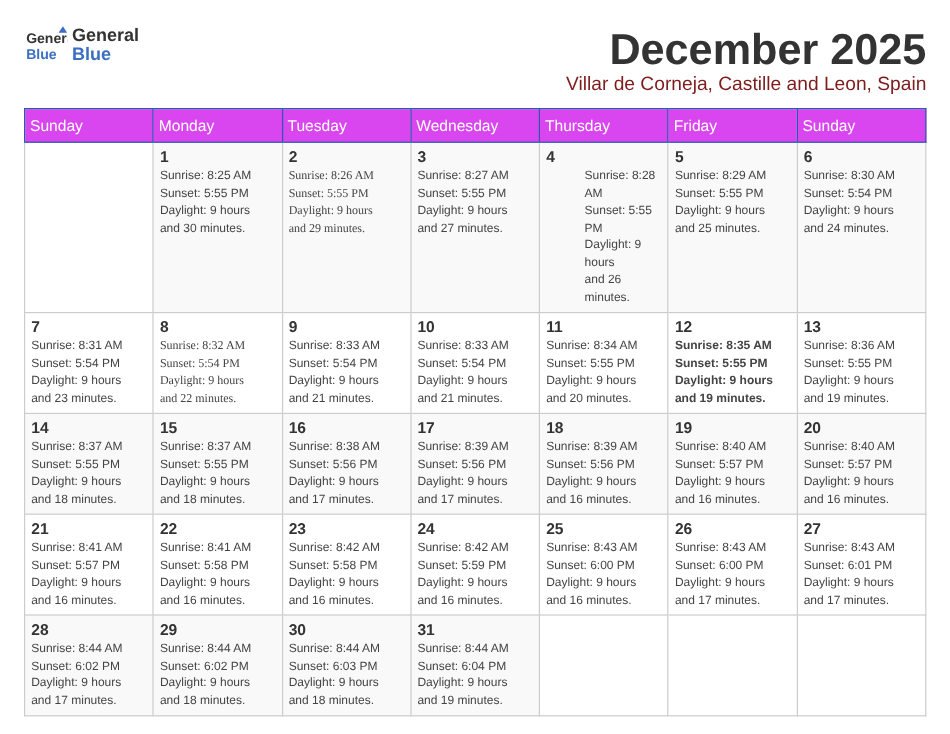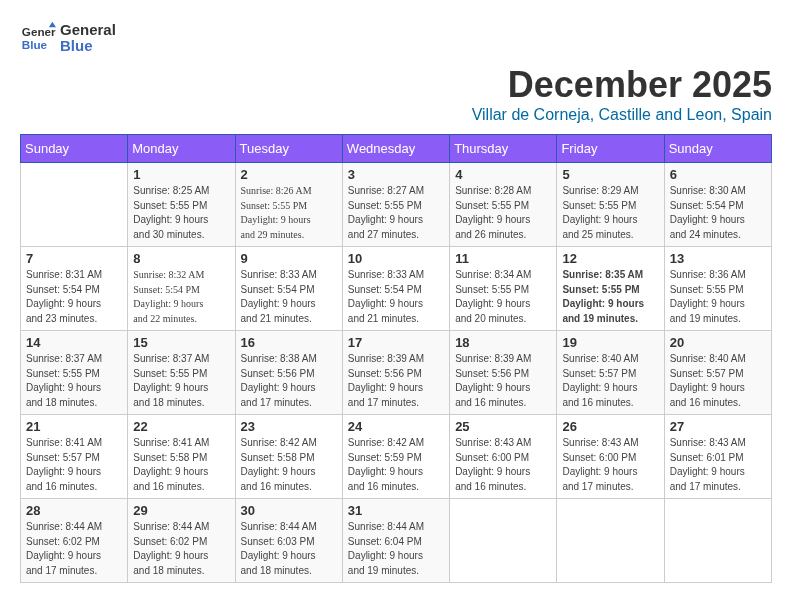--- a/index.html
+++ b/index.html
@@ -20,38 +20,37 @@
       display: flex;
       align-items: center;
       gap: 4px;
     }
     .logo-icon {
       width: 36px;
       height: 36px;
     }
     .title-block {
       text-align: right;
-      margin-top: 44px;
     }
     .month-title {
       font-size: 36px;
       font-weight: bold;
       color: #333;
     }
     .location-title {
       font-size: 16px;
-      color: #0369a1;
+      color: #7f1d1d;
     }
     .calendar-table {
       width: 100%;
       border-collapse: collapse;
       font-size: 11px;
     }
     .calendar-table thead tr th {
-      background-color: #8b5cf6;
+      background-color: #d946ef;
       color: #fff;
       padding: 6px 4px;
       text-align: left;
       font-size: 13px;
       font-weight: normal;
       border: 1px solid #2a5ab0;
     }
     .calendar-table tbody tr td {
       border: 1px solid #ccc;
       vertical-align: top;
@@ -131,21 +130,21 @@
         </td>
         <td>
           <span class="day-number">3</span>
           <div class="day-info" style="white-space: pre-line;">Sunrise: 8:27 AM
 Sunset: 5:55 PM
 Daylight: 9 hours
 and 27 minutes.</div>
         </td>
         <td>
           <span class="day-number">4</span>
-          <div class="day-info" style="white-space: pre-line;">Sunrise: 8:28 AM
+          <div class="day-info" style="white-space: pre-line; margin-left: 32px;">Sunrise: 8:28 AM
 Sunset: 5:55 PM
 Daylight: 9 hours
 and 26 minutes.</div>
         </td>
         <td>
           <span class="day-number">5</span>
           <div class="day-info" style="white-space: pre-line;">Sunrise: 8:29 AM
 Sunset: 5:55 PM
 Daylight: 9 hours
 and 25 minutes.</div>

